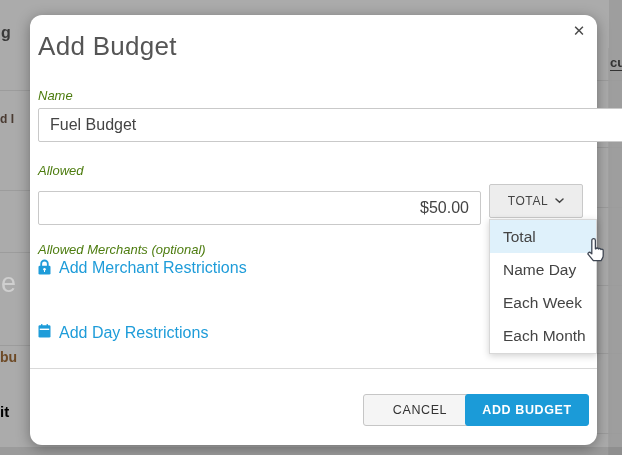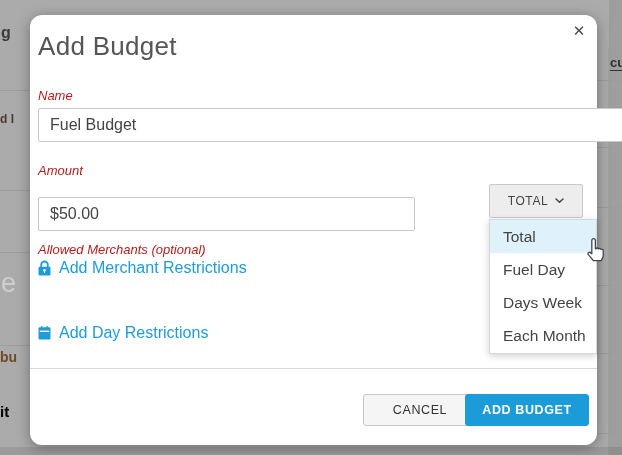--- a/index.html
+++ b/index.html
@@ -16,40 +16,40 @@
   .bg-bottom-band { position:absolute; left:0; top:447px; width:622px; height:8px; background:rgba(0,0,0,0.09); }
 
   
   .modal { position:absolute; left:30px; top:15px; width:567px; height:430px;
            background:#ffffff; border-radius:12px; box-shadow:0 3px 14px rgba(0,0,0,0.35); }
   .modal-title { position:absolute; left:8px; top:16px; font-size:26px; font-weight:300;
                  color:#555555; letter-spacing:0.3px; }
   .modal-close { position:absolute; right:7px; top:5px; width:22px; height:22px; text-align:center;
                  font-size:15px; line-height:22px; color:#4a4a4a; cursor:pointer; }
 
-  .field-label { position:absolute; left:8px; font-size:13px; font-style:italic; color:#b91c1c; }
+  .field-label { position:absolute; left:8px; font-size:13px; font-style:italic; color:#4d7c0f; }
   .text-input { position:absolute; left:8px; height:34px; border:1px solid #c9c9c9; border-radius:2px;
                 font-family:"Liberation Sans","DejaVu Sans",sans-serif;
                 font-size:16px; color:#444444; padding:0 11px; background:#fff; outline:none; }
   #name-input { top:93px; width:620px; }
-  #amount-input { top:182px; width:377px; }
+  #amount-input { top:176px; width:443px;text-align:right; }
 
   .period-btn { position:absolute; left:459px; top:169px; width:94px; height:34px;
                 background:#ededed; border:1px solid #c9c9c9; border-radius:2px;
                 font-size:12px; letter-spacing:0.6px; color:#444444;
                 display:flex; align-items:center; justify-content:center; gap:7px; cursor:pointer; }
 
   .menu { position:absolute; left:459px; top:204px; width:108px; height:135px;
           background:#ffffff; border:1px solid #d8d8d8; box-shadow:0 2px 7px rgba(0,0,0,0.18);
           display:flex; flex-direction:column; z-index:5; }
   .menu-item { flex:1; display:flex; align-items:center; padding-left:13px;
                font-size:15.5px; color:#444444; cursor:pointer; white-space:nowrap; }
   .menu-item.hl { background:#dff1fb; }
 
-  .link-row { position:absolute; left:8px; display:flex; align-items:center; gap:8px;
+  .link-row { position:absolute; left:8px; display:flex; gap:8px;
               color:#1e9cd9; font-size:16px; cursor:pointer; }
   .link-row svg { flex:0 0 auto; }
 
   .footer-divider { position:absolute; left:0; top:353px; width:567px; height:1px; background:#d9d9d9; }
   .btn { position:absolute; top:379px; height:32px; border-radius:3px; font-size:12.5px;
          letter-spacing:0.6px; cursor:pointer; display:flex; align-items:center; justify-content:center;
          font-family:"Liberation Sans","DejaVu Sans",sans-serif; }
   .btn-cancel { left:333px; width:114px; background:#f5f5f5; border:1px solid #c6c6c6; color:#333333; }
   .btn-submit { left:435px; width:124px; background:#1b9bd8; border:1px solid #1b9bd8;
                 color:#ffffff; font-weight:bold; }
@@ -83,34 +83,34 @@
   <div class="bg-line-right" style="top:433px;"></div>
   <div class="bg-bottom-band"></div>
 
   <div class="modal">
     <div class="modal-title">Add Budget</div>
     <div class="modal-close">✕</div>
 
     <div class="field-label" style="top:73px;">Name</div>
     <input id="name-input" class="text-input" type="text" value="Fuel Budget" style="">
 
-    <div class="field-label" style="top:148px;">Amount</div>
+    <div class="field-label" style="top:148px;">Allowed</div>
     <input id="amount-input" class="text-input" type="text" value="$50.00" style="">
 
     <div class="period-btn">
       <span>TOTAL</span>
       <svg width="9" height="6" viewBox="0 0 9 6">
         <path d="M1 1 L4.5 4.3 L8 1" fill="none" stroke="#444" stroke-width="1.5" stroke-linecap="round"></path>
       </svg>
     </div>
 
     <div class="menu">
       <div class="menu-item hl">Total</div>
-      <div class="menu-item">Fuel Day</div>
-      <div class="menu-item">Days Week</div>
+      <div class="menu-item">Name Day</div>
+      <div class="menu-item">Each Week</div>
       <div class="menu-item">Each Month</div>
     </div>
 
     <div class="field-label" style="top:227px;">Allowed Merchants (optional)</div>
     <div class="link-row" style="top:244px;">
       <svg width="13" height="16" viewBox="0 0 13 16">
         <path d="M3.2 7 V4.8 a3.3 3.3 0 0 1 6.6 0 V7" fill="none" stroke="#1e9cd9" stroke-width="1.8"></path>
         <rect x="0.5" y="6.8" width="12" height="8.7" rx="1.3" fill="#1e9cd9"></rect>
         <circle cx="6.5" cy="10.2" r="1.25" fill="#ffffff"></circle>
         <rect x="6" y="10.6" width="1" height="2.4" fill="#ffffff"></rect>

